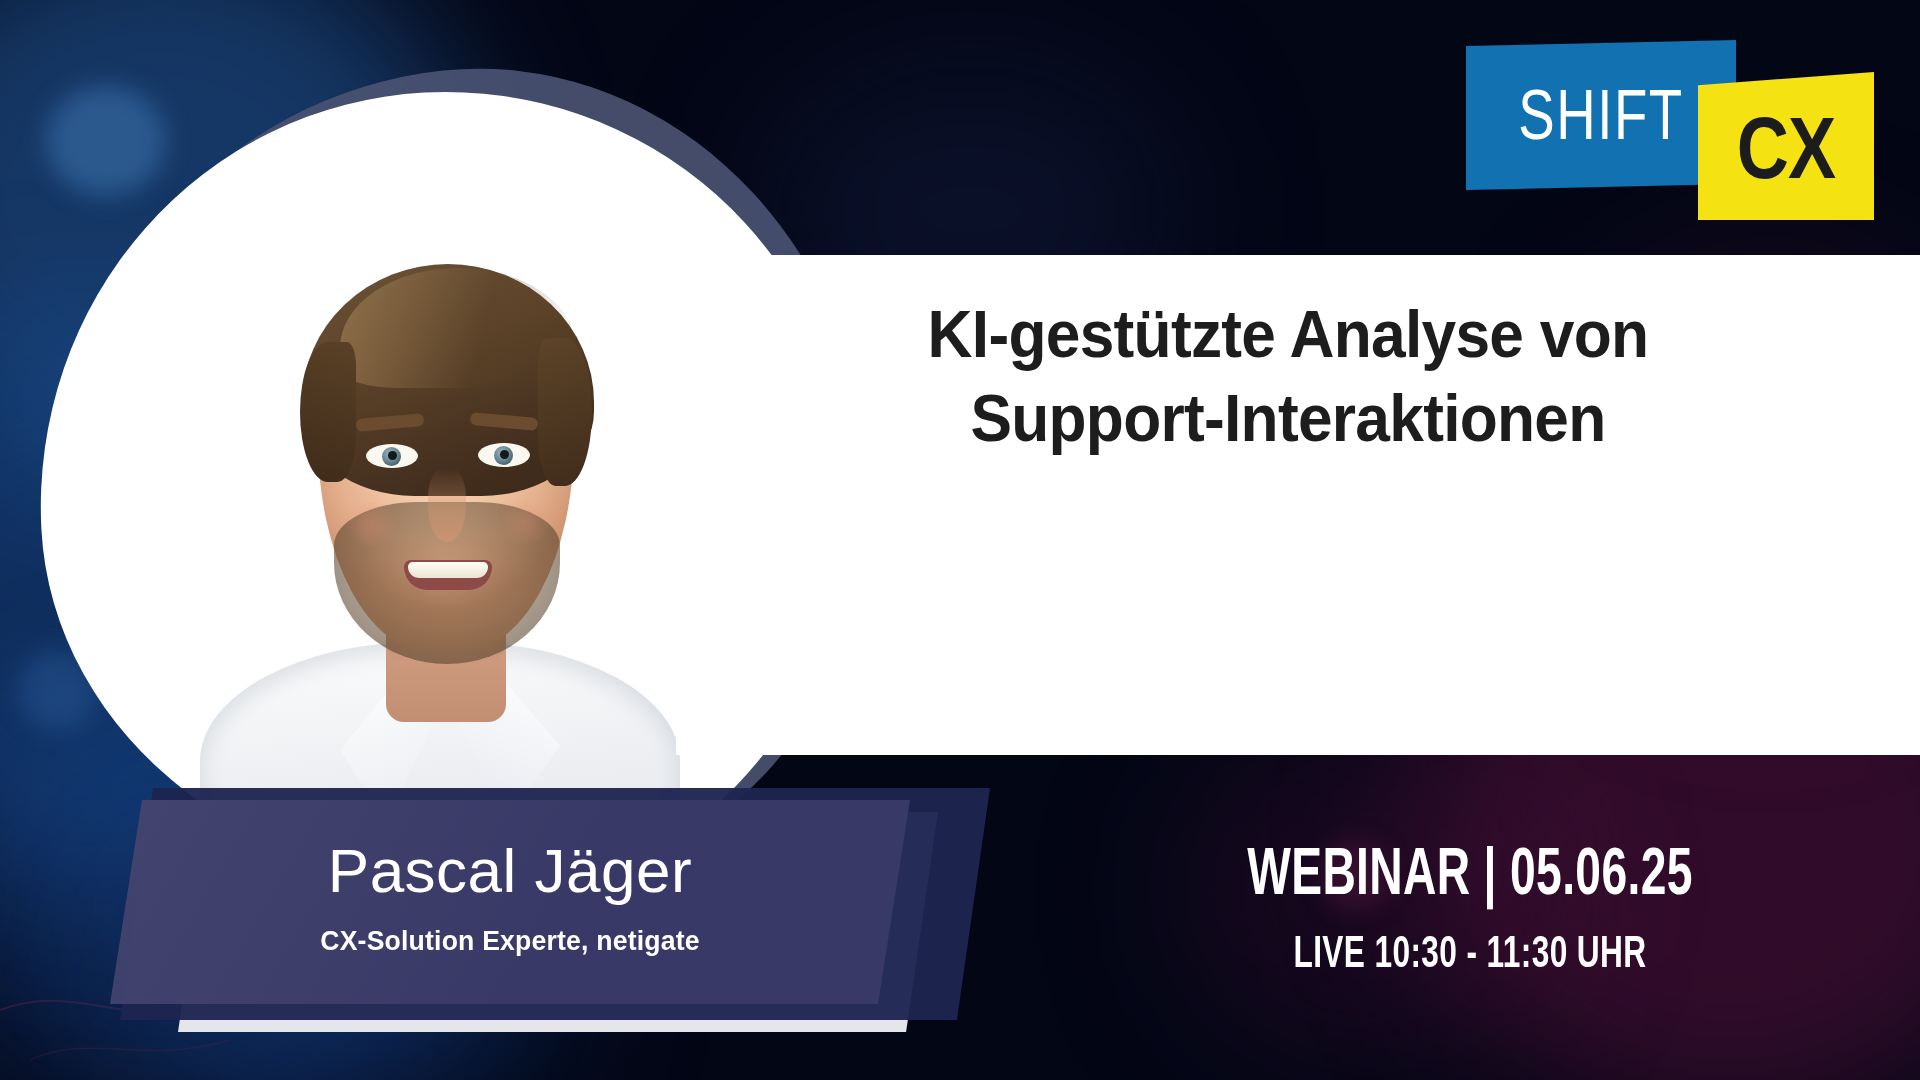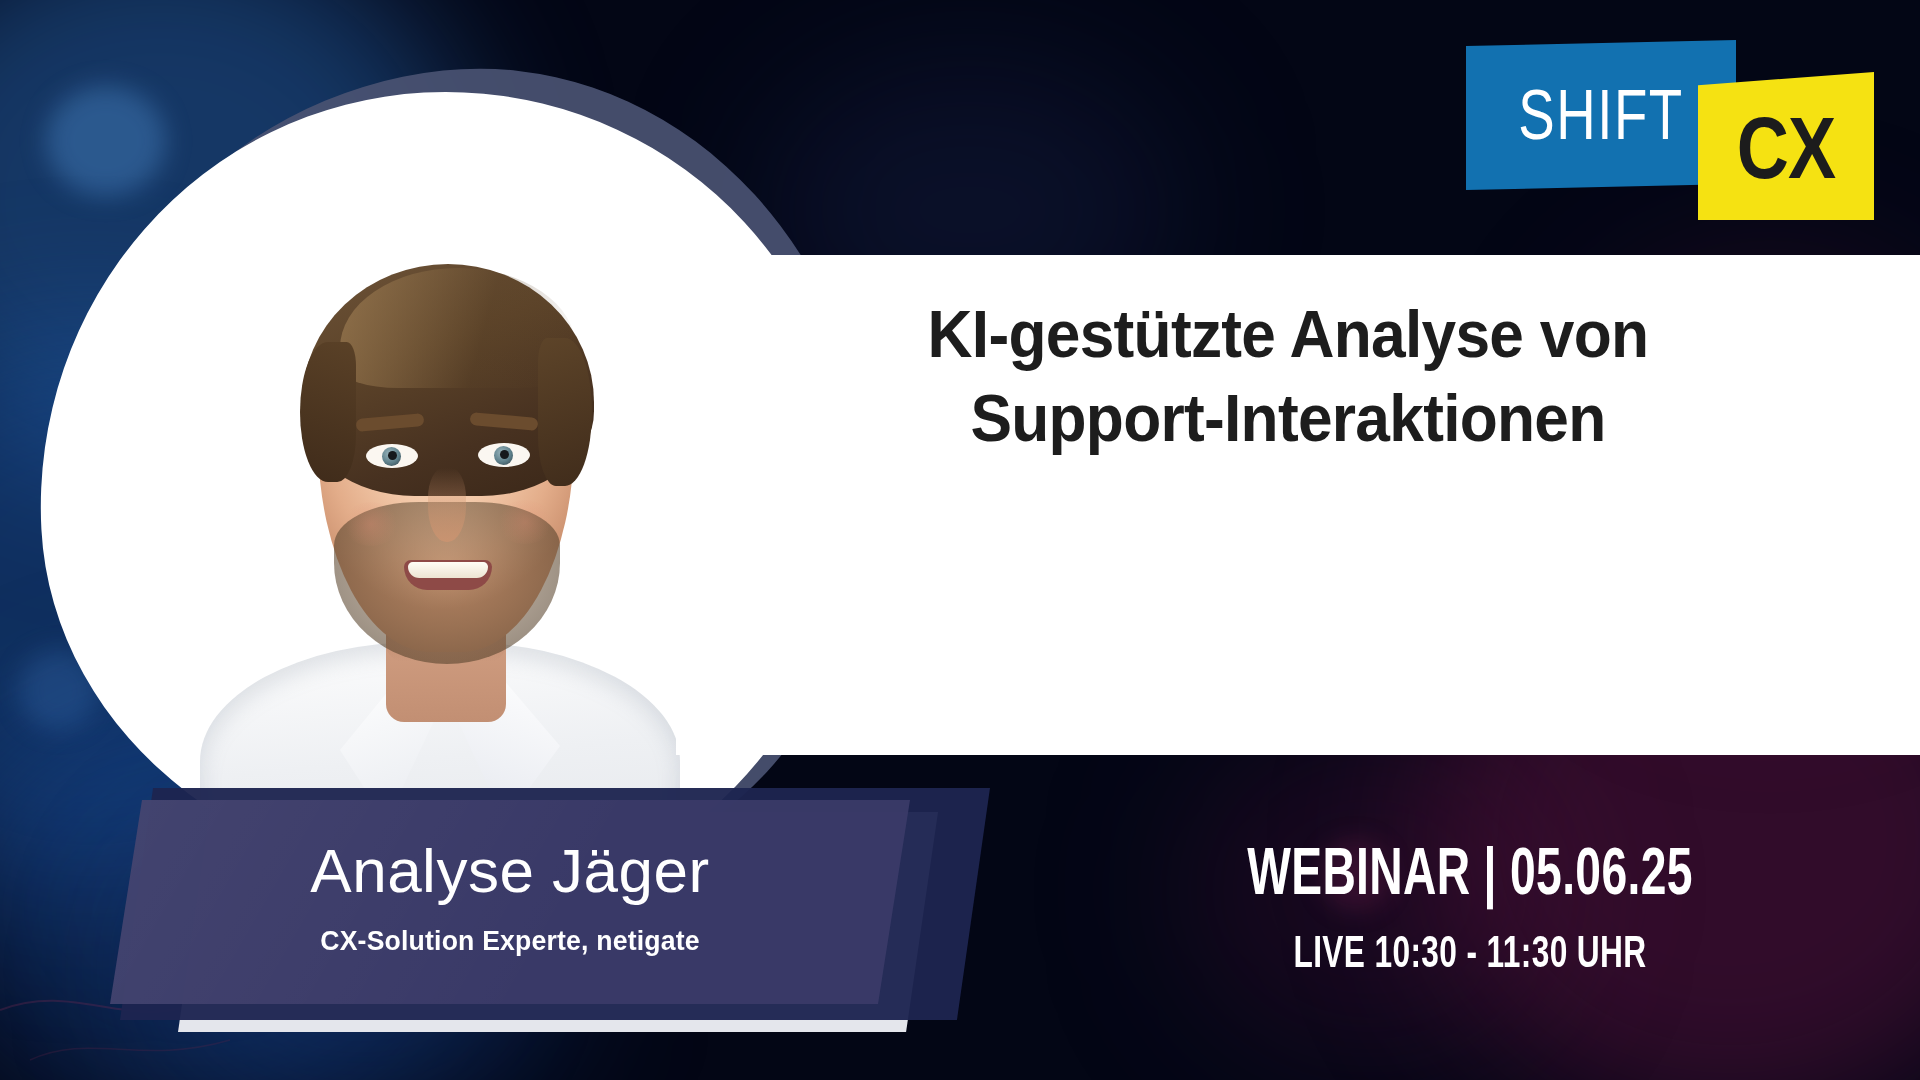--- a/index.html
+++ b/index.html
@@ -241,19 +241,19 @@
     <div class="logo-blue"></div>
     <div class="logo-shift">SHIFT</div>
     <div class="logo-yellow"></div>
     <div class="logo-cx">CX</div>
   </div>
 
   <div class="sp-outline"></div>
   <div class="sp-dark"></div>
   <div class="sp-main"></div>
   <div class="sp-sheen"></div>
-  <div class="sp-name">Analyse Jäger</div>
+  <div class="sp-name">Pascal Jäger</div>
   <div class="sp-role">CX-Solution Experte, netigate</div>
 
   <div class="wb-title">WEBINAR | 05.06.25</div>
   <div class="wb-time">LIVE 10:30 - 11:30 UHR</div>
 
 </div>
 
 </body></html>

